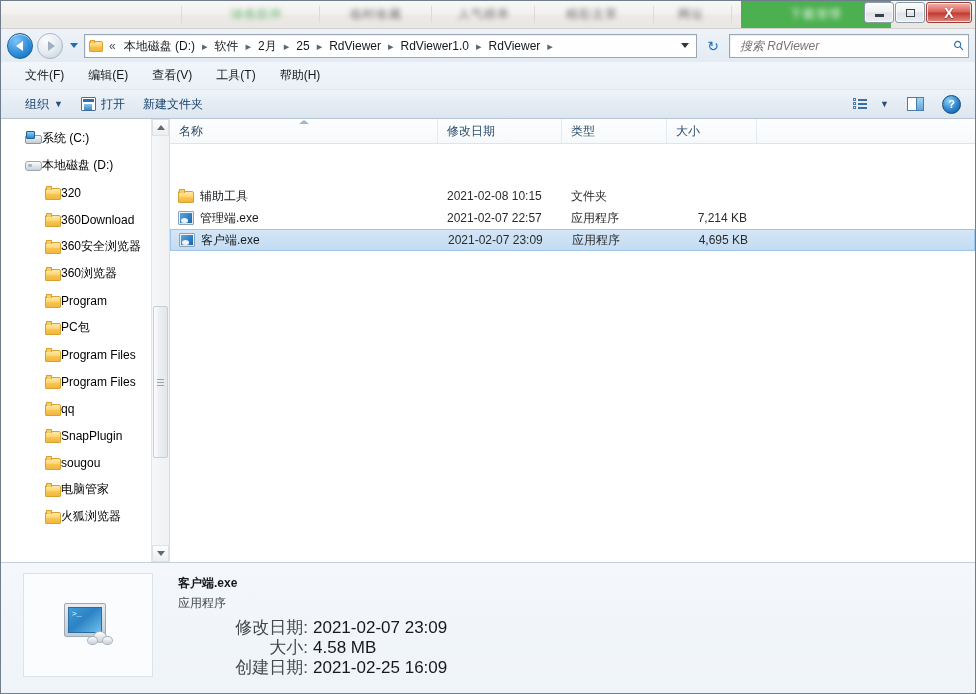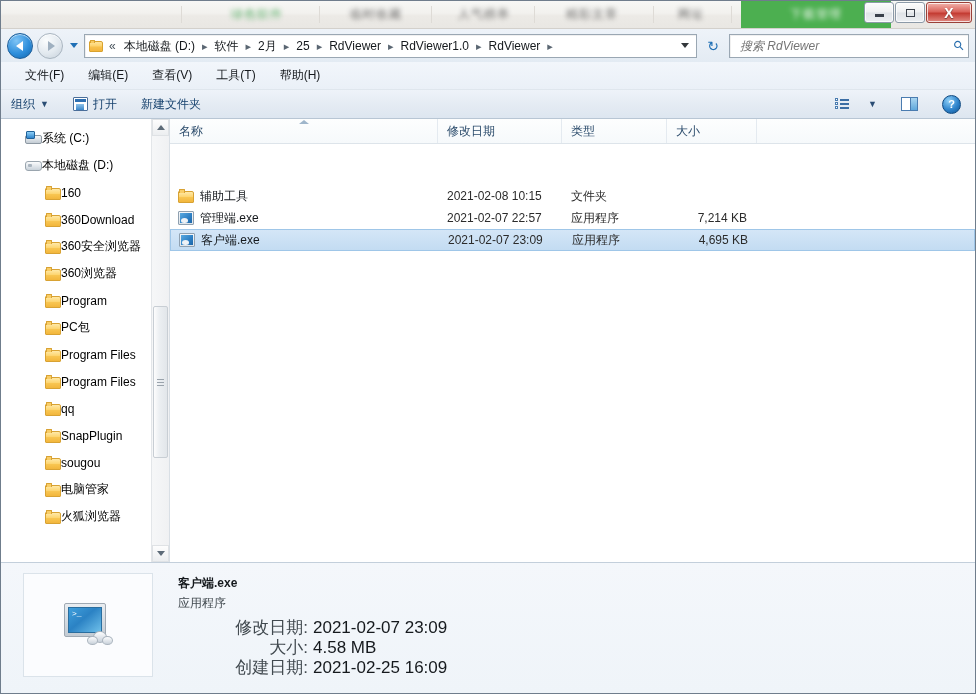--- a/index.html
+++ b/index.html
@@ -148,21 +148,21 @@
   }
   .menuitem{
     padding:3px 10px;font-size:12px;color:#15191d;white-space:nowrap;
   }
 
   
   .toolbar{
     height:28px;flex:0 0 28px;display:flex;align-items:center;
     background:linear-gradient(to bottom,#eef3f9 0%,#e4ebf3 55%,#dde6f0 100%);
     border-bottom:1px solid #b8c6d4;
-    padding:0 6px 0 2px;gap:8px;
+    padding:0 6px 0 16px;gap:2px;
   }
   .tbitem{
     display:flex;align-items:center;gap:5px;padding:3px 8px;font-size:12px;color:#17426e;
     white-space:nowrap;
   }
   .tbspacer{flex:1 1 auto;}
   .openicon{
     width:15px;height:14px;border:1px solid #4a6e9a;background:#fff;position:relative;box-sizing:border-box;
     border-radius:1px;
   }
@@ -503,21 +503,21 @@
           <div class="treeitem">
             <span class="ic-drive-sys"></span>
             <span class="ti-label">系统 (C:)</span>
           </div>
           <div class="treeitem">
             <span class="ic-drive"></span>
             <span class="ti-label">本地磁盘 (D:)</span>
           </div>
           <div class="treeitem indent">
             <span class="ic-folder"></span>
-            <span class="ti-label">160</span>
+            <span class="ti-label">320</span>
           </div>
           <div class="treeitem indent">
             <span class="ic-folder"></span>
             <span class="ti-label">360Download</span>
           </div>
           <div class="treeitem indent">
             <span class="ic-folder"></span>
             <span class="ti-label">360安全浏览器</span>
           </div>
           <div class="treeitem indent">

